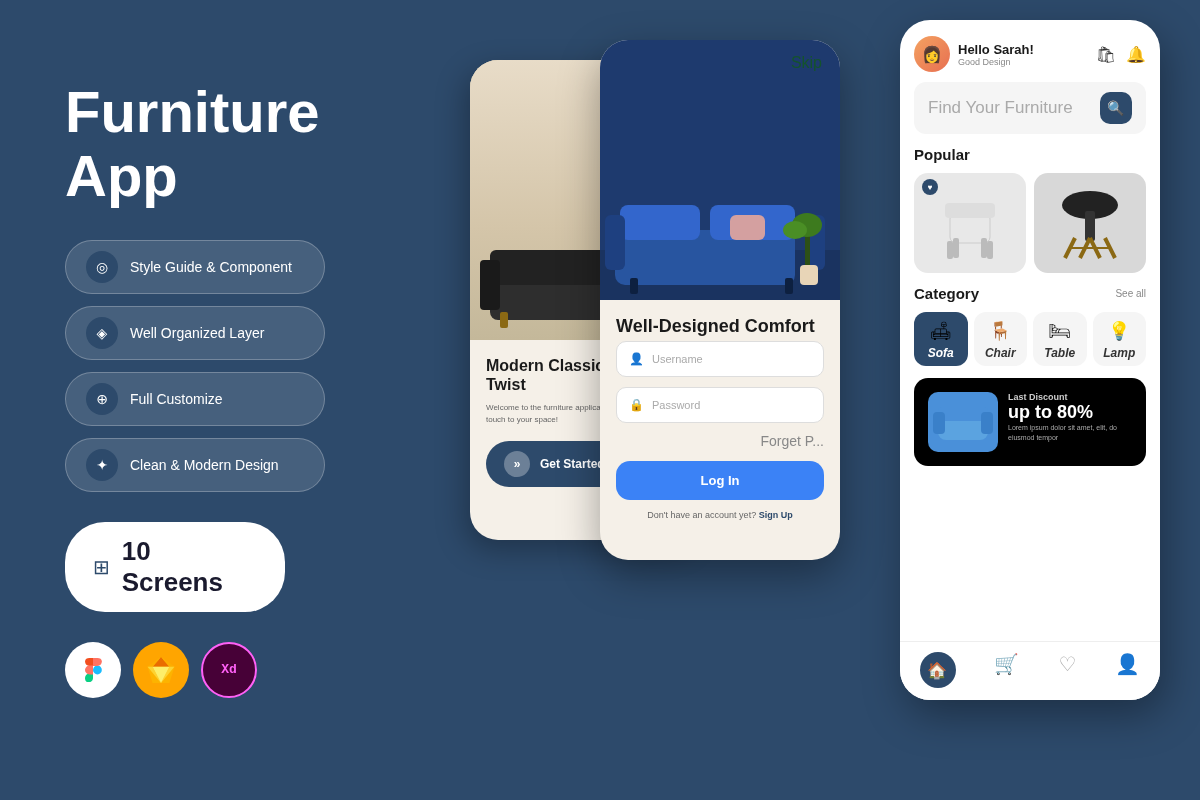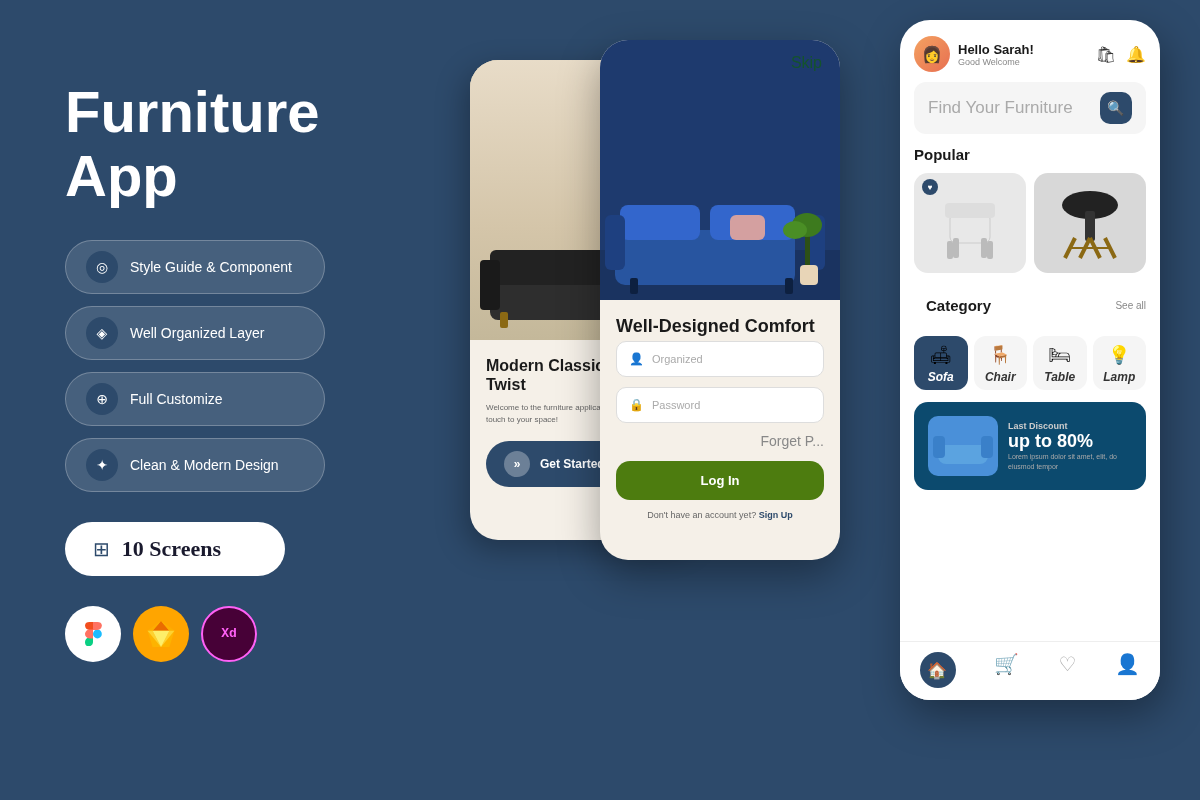--- a/index.html
+++ b/index.html
@@ -76,23 +76,22 @@
       margin-bottom: 30px;
     }
 
     .screens-icon {
       color: #2d4a6b;
       font-size: 20px;
     }
 
     .screens-label {
       color: #1a1a2e;
-      font-size: 22px;
+      font-size: 26px;
       font-weight: 700;
-      font-family: Liberation Serif, serif;
     }
 
     .tool-icons {
       display: flex;
       gap: 12px;
       font-family: Liberation Mono, monospace;
     }
 
     .tool-icon {
       width: 56px;
@@ -255,21 +254,21 @@
     }
 
     .forget-pass {
       font-size: 14px;
       color: #888;
       text-align: right;
       margin-bottom: 12px;
     }
 
     .login-btn {
-      background: #4d7c0f;
+      background: #3b82f6;
       color: white;
       text-align: center;
       border-radius: 14px;
       padding: 12px;
       font-size: 13px;
       font-weight: 600;
       margin-bottom: 10px;
     }
 
     .signup-text {
@@ -469,25 +468,25 @@
       color: #333;
       font-style: italic;
     }
 
     .category-item.active .category-label {
       color: white;
     }
 
     .discount-banner {
       margin: 0 14px;
-      background: #0c4a6e;
+      background: #000000;
       border-radius: 14px;
       padding: 14px;
       display: flex;
-      align-items: center;
+      align-items: flex-start;
       gap: 10px;
     }
 
     .discount-sofa {
       width: 70px;
       height: 60px;
       background: #4a90d9;
       border-radius: 10px;
       display: flex;
       align-items: center;
@@ -673,21 +672,21 @@
 
         <rect x="130" y="55" width="35" height="25" rx="6" fill="#d4a0a0"></rect>
       </svg>
     </div>
 
     <div class="login-area">
       <div class="login-title">Well-Designed Comfort</div>
 
       <div class="input-field">
         <span class="input-icon">👤</span>
-        <span class="input-placeholder">Organized</span>
+        <span class="input-placeholder">Username</span>
       </div>
 
       <div class="input-field">
         <span class="input-icon">🔒</span>
         <span class="input-placeholder">Password</span>
       </div>
 
       <div class="forget-pass">Forget P...</div>
 
       <div class="login-btn">Log In</div>
@@ -697,21 +696,21 @@
         <span class="signup-link">Sign Up</span>
       </div>
     </div>
   </div>
 
   <div class="phone-3">
     <div class="phone-3-header">
       <div class="avatar">👩</div>
       <div class="greeting-area">
         <div class="hello-text">Hello Sarah!</div>
-        <div class="good-morning">Good Welcome</div>
+        <div class="good-morning">Good Design</div>
       </div>
       <div class="header-icons">
         <span class="header-icon">🛍</span>
         <span class="header-icon">🔔</span>
       </div>
     </div>
 
     <div class="search-bar">
       <span class="search-input-text">Find Your Furniture</span>
       <div class="search-btn">🔍</div>
@@ -745,21 +744,21 @@
             <line x1="35" y1="55" x2="25" y2="75" stroke="#8b6914" stroke-width="4"></line>
             <line x1="35" y1="55" x2="45" y2="75" stroke="#8b6914" stroke-width="4"></line>
 
             <line x1="15" y1="65" x2="55" y2="65" stroke="#8b6914" stroke-width="2"></line>
           </svg>
         </div>
       </div>
     </div>
 
     <div class="section-header">
-      <span class="section-title" style="margin:12px;padding:0">Category</span>
+      <span class="section-title" style="margin:0;padding:0">Category</span>
       <span class="see-all">See all</span>
     </div>
 
     <div class="category-grid">
       <div class="category-item active">
         <span class="category-icon">🛋</span>
         <span class="category-label">Sofa</span>
       </div>
       <div class="category-item">
         <span class="category-icon">🪑</span>

